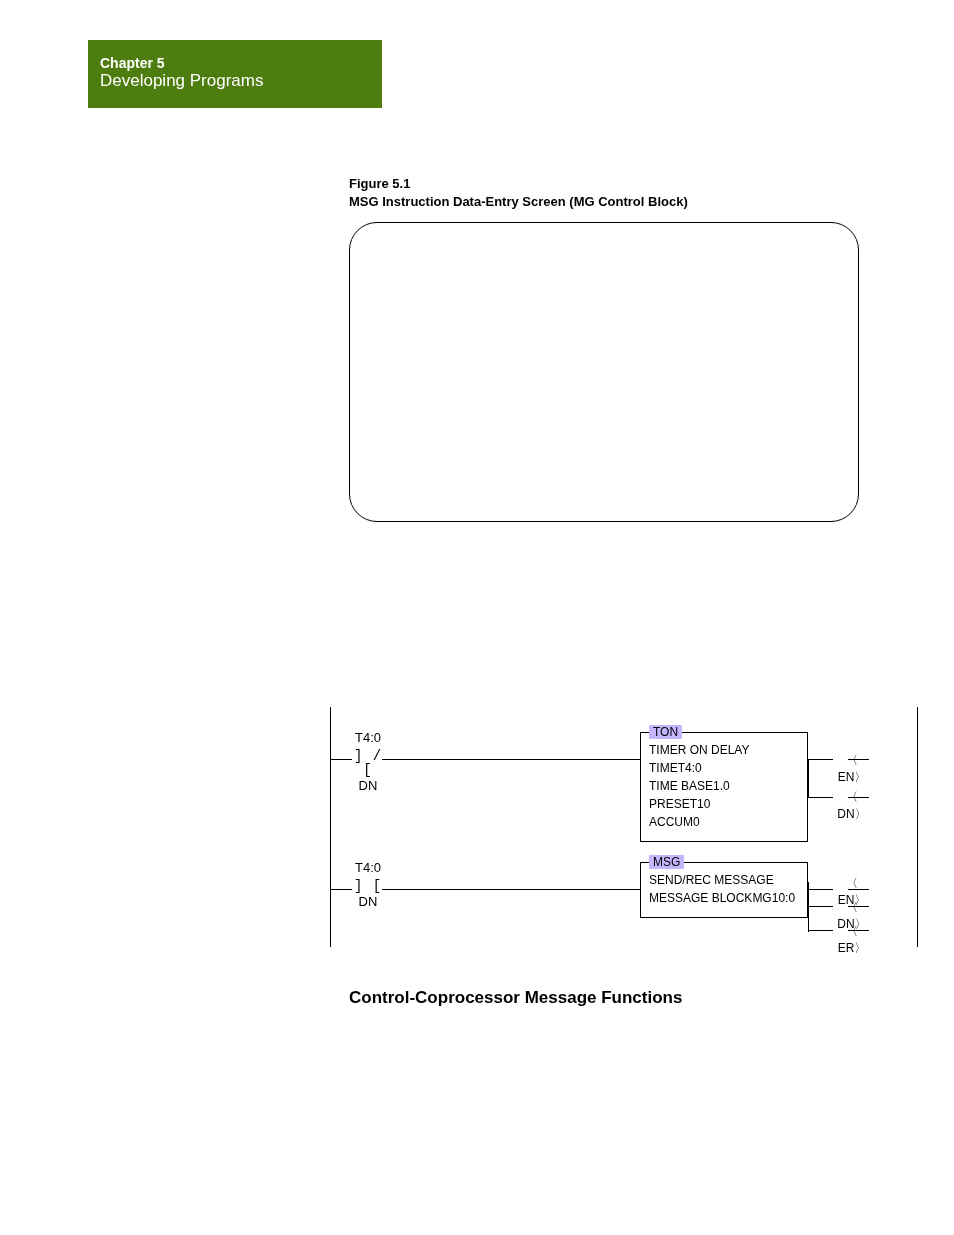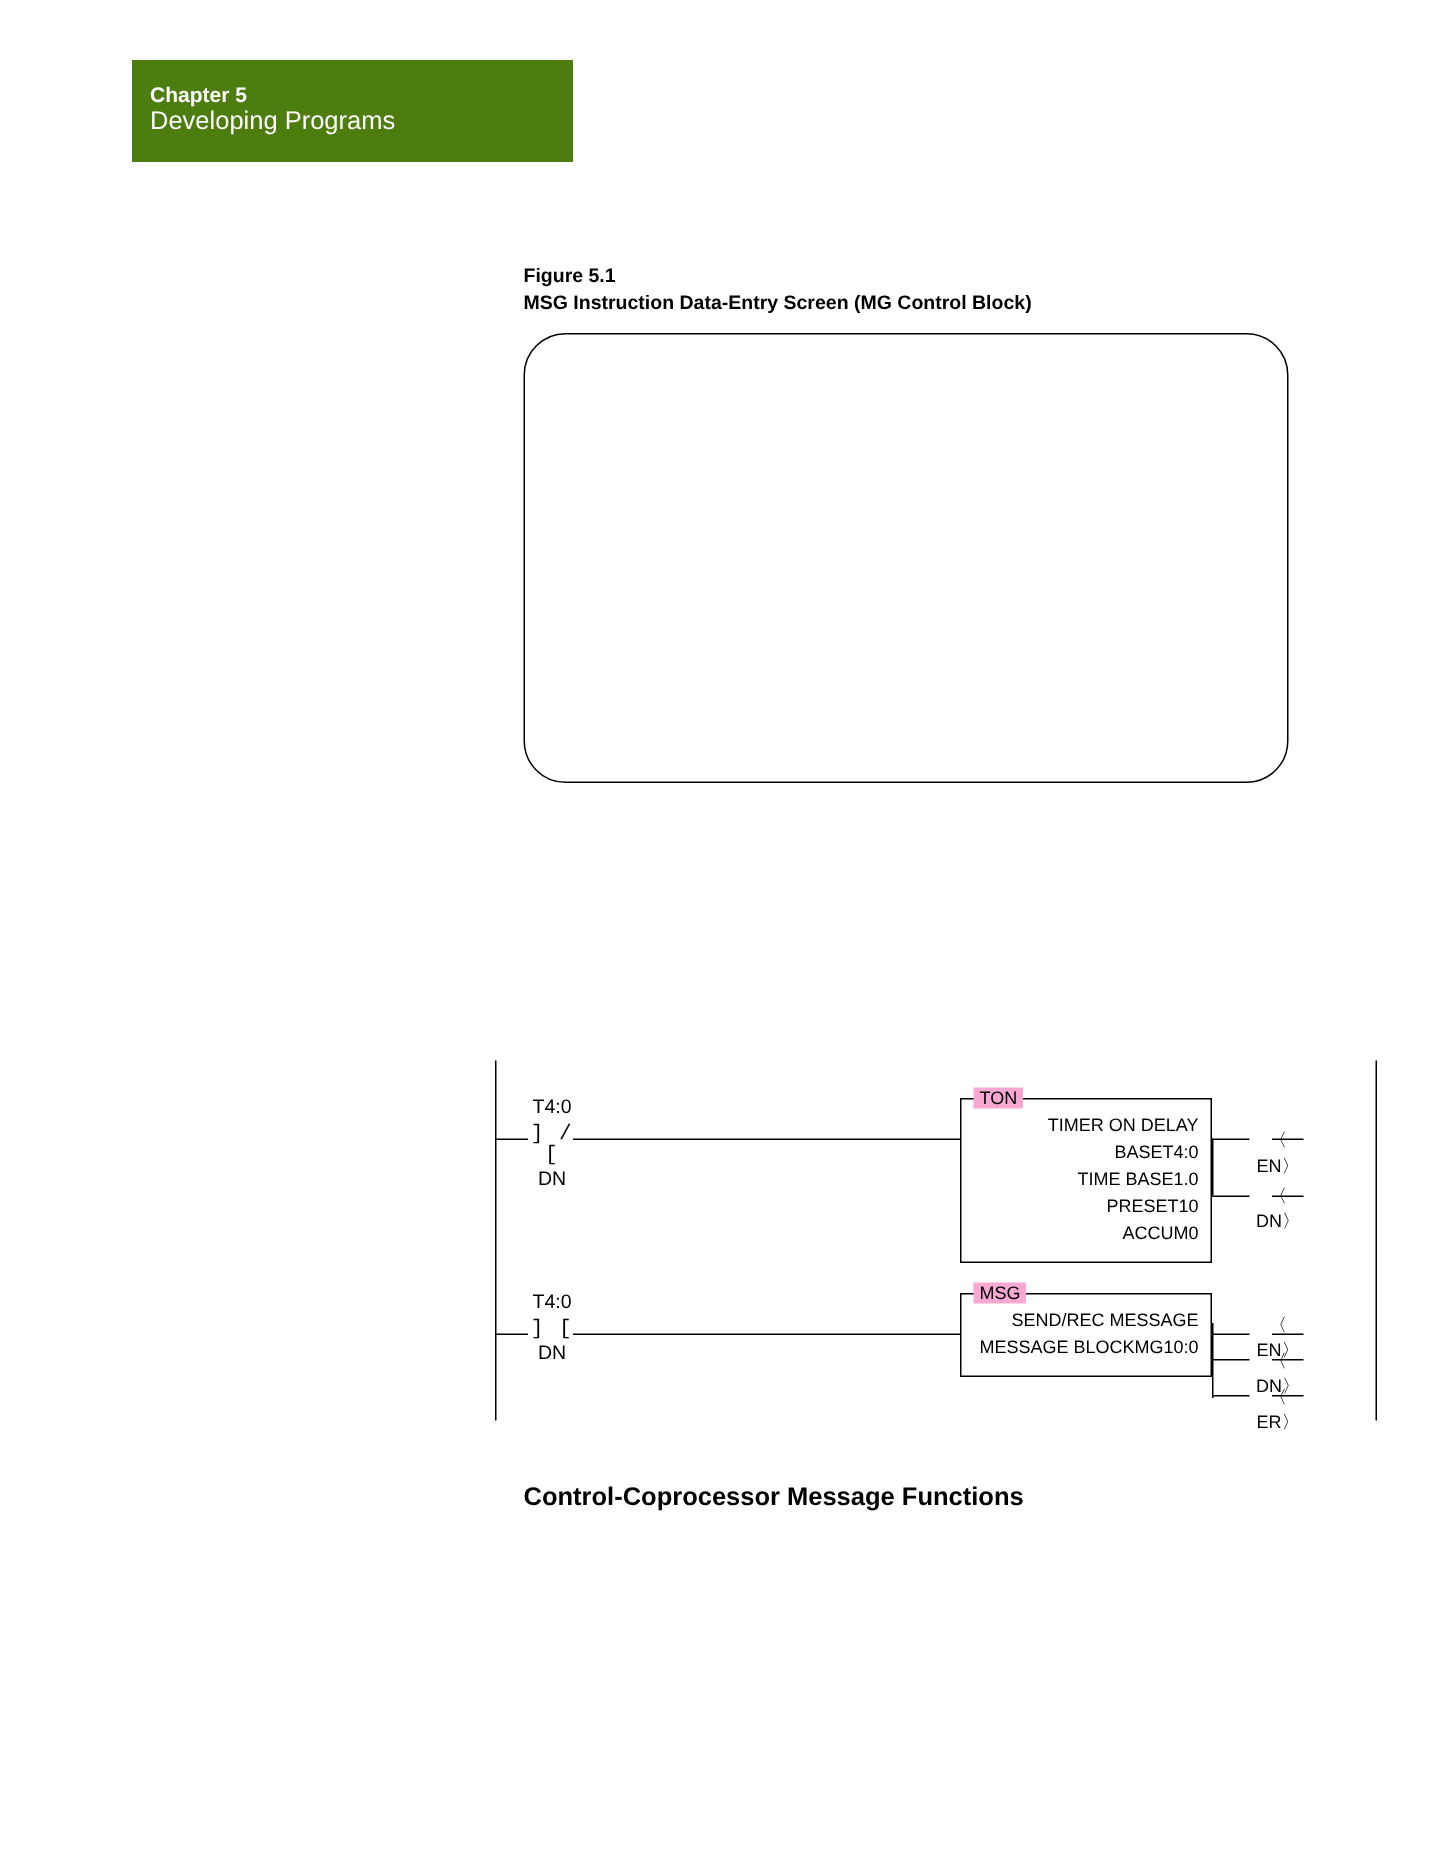--- a/index.html
+++ b/index.html
@@ -28,22 +28,22 @@
   .r2-h4{top:182px;left:518px;width:21px}
   
   .contact{position:absolute;font-size:13px;line-height:14px;text-align:center}
   .contact .addr{display:block;font-size:13px;margin-bottom:4px}
   .contact .sym{display:block;font-family:"Courier New",monospace;font-size:14px;letter-spacing:1px}
   .contact .tag{display:block;font-size:13px;margin-top:2px}
   .c1{left:20px;top:24px;width:36px}
   .c2{left:20px;top:154px;width:36px}
   
   .blk{position:absolute;left:310px;width:168px;border:1px solid #000;box-sizing:border-box;font-size:12px}
-  .blk .title{position:absolute;top:-8px;left:8px;background:#f9a8d4;padding:0 4px;font-size:12px}
-  .blk .row{display:flex;justify-content:flex-end;padding:2px 8px}
+  .blk .title{position:absolute;top:-8px;left:8px;background:#c4b5fd;padding:0 4px;font-size:12px}
+  .blk .row{display:flex;justify-content:flex-start;padding:2px 8px}
   .blk1{top:25px;height:110px;padding-top:8px}
   .blk2{top:155px;height:56px;padding-top:8px}
   
   .coil{position:absolute;font-size:12px;text-align:center;width:36px}
   .coil .bkt{font-family:"Times New Roman",serif}
   .co{left:504px}
   .co1a{top:45px}
   .co1b{top:82px}
   .co2a{top:168px}
   .co2b{top:192px}
@@ -97,21 +97,21 @@
       <span class="tag">DN</span>
     </div>
 
     <div class="blk blk1">
       <div class="title">TON</div>
       <div class="row">
           <span>TIMER ON DELAY</span>
           <span></span>
         </div>
       <div class="row">
-          <span>BASE</span>
+          <span>TIME</span>
           <span>T4:0</span>
         </div>
       <div class="row">
           <span>TIME BASE</span>
           <span>1.0</span>
         </div>
       <div class="row">
           <span>PRESET</span>
           <span>10</span>
         </div>

